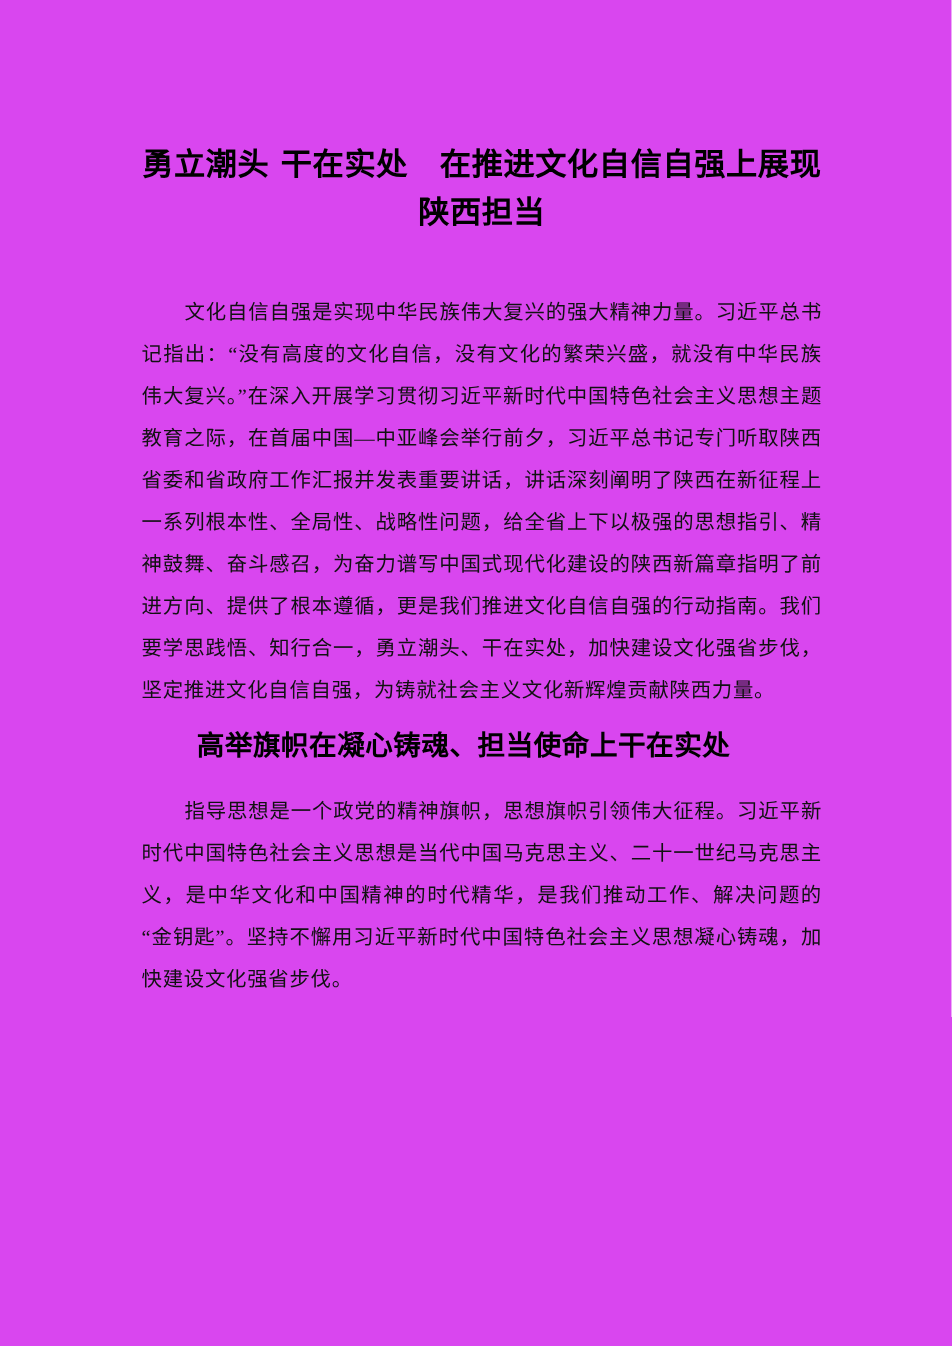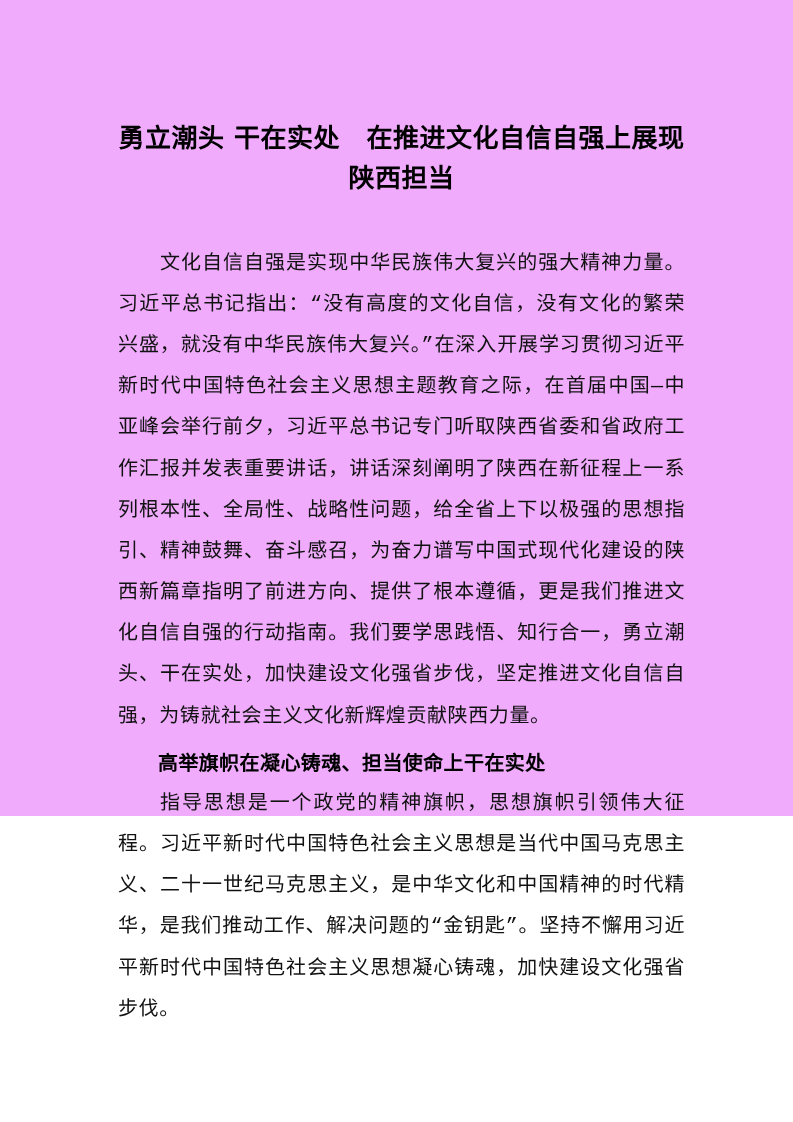--- a/index.html
+++ b/index.html
@@ -10,56 +10,56 @@
   body {
     width: 793px;
     height: 1122px;
     font-family: "DejaVu Serif", "Liberation Serif", serif;
     color: #000000;
     -webkit-font-smoothing: antialiased;
   }
   .page {
     box-sizing: border-box;
     width: 793px;
-    height: 816px;
+    height: 1122px;
     padding: 118px 108px 60px 118px;
     position: relative;
-    background: #f0abfc;
+    background: #d946ef;
   }
   .doc-title {
     font-family: "DejaVu Sans", "Liberation Sans", sans-serif;
     font-weight: bold;
     font-size: 26px;
     line-height: 1.55;
     text-align: center;
     letter-spacing: 0.5px;
     margin: 0 0 44px 0;
     color: #000000;
   }
   .body-text {
-    font-family: Liberation Mono, monospace;
-    font-size: 20px;
+    font-family: Liberation Serif, serif;
+    font-size: 17px;
     line-height: 2.06;
     text-align: justify;
     text-justify: inter-ideograph;
     letter-spacing: 0.6px;
     margin: 0 0 2px 0;
     color: #111111;
   }
   .body-text.indent {
     text-indent: 2.1em;
   }
   .section-heading {
     font-family: "DejaVu Sans", "Liberation Sans", sans-serif;
     font-weight: bold;
-    font-size: 20px;
+    font-size: 23px;
     line-height: 2.0;
     letter-spacing: 0.4px;
     text-indent: 2em;
-    margin: 6px 0 0 0;
+    margin: 6px 0 14px 0;
     color: #000000;
   }
 </style>
 </head>
 <body>
 
 <div class="page">
 
   <h1 class="doc-title">勇立潮头 干在实处　在推进文化自信自强上展现陕西担当</h1>
 

